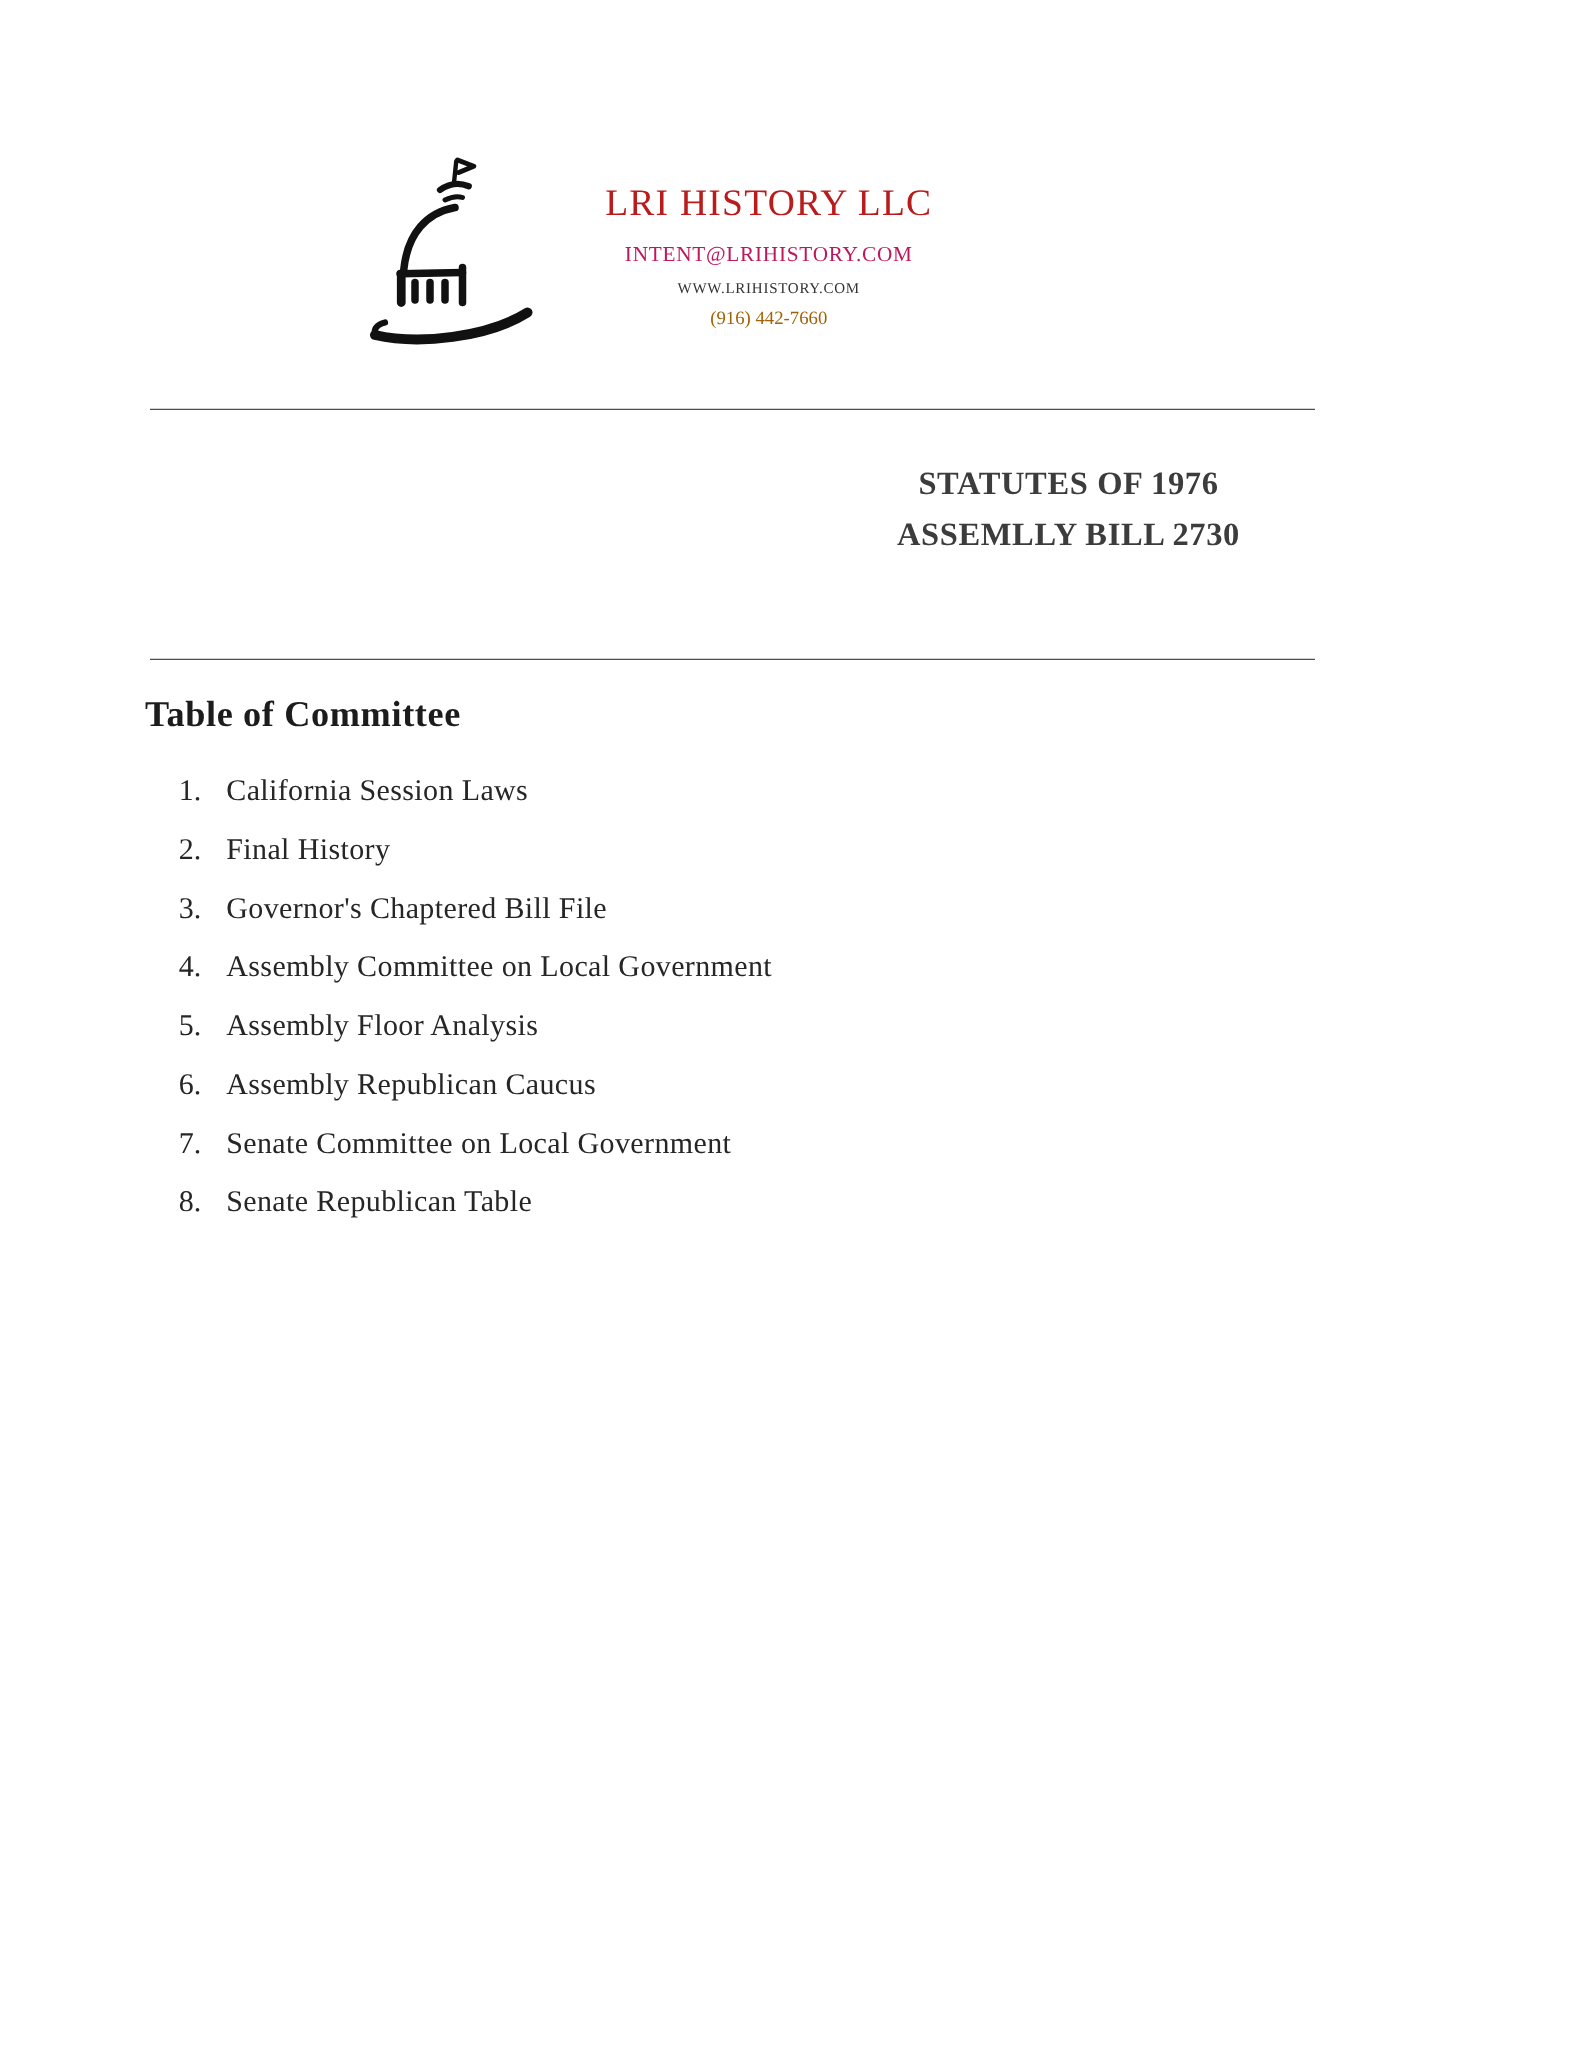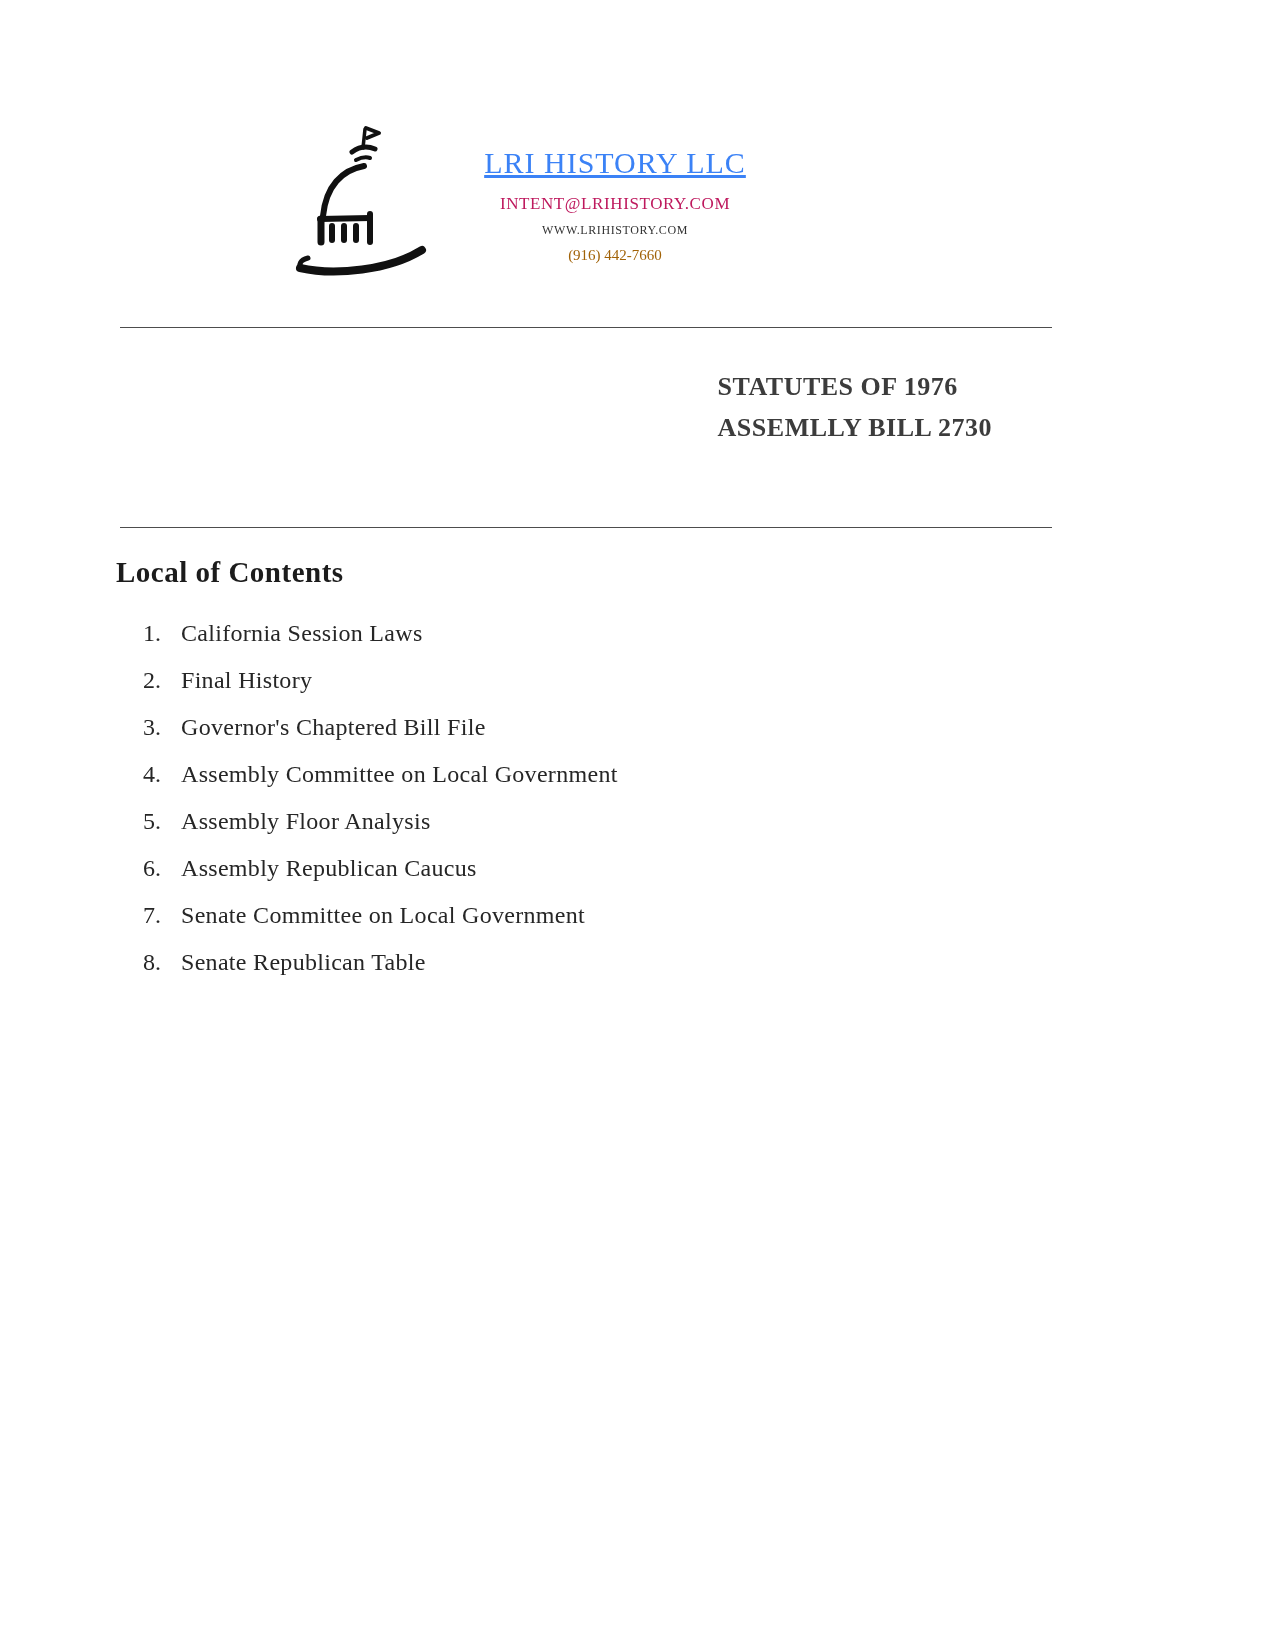--- a/index.html
+++ b/index.html
@@ -29,23 +29,22 @@
   .header-text {
     position: absolute;
     left: 450px;
     top: 146px;
     width: 330px;
     text-align: center;
   }
   .company-name {
     font-size: 30px;
     letter-spacing: 1px;
-    color: #3b82f6;
+    color: #b91c1c;
     white-space: nowrap;
-    text-decoration: underline;
   }
   .company-email {
     margin-top: 14px;
     font-size: 17px;
     letter-spacing: 0.6px;
     color: #be185d;
   }
   .company-website {
     margin-top: 9px;
     font-size: 12px;
@@ -69,21 +68,21 @@
     margin: 0;
   }
   .rule-1 { top: 327px; }
   .rule-2 { top: 527px; }
 
   
   .title-block {
     position: absolute;
     right: 284px;
     top: 366px;
-    text-align: left;
+    text-align: center;
     font-weight: bold;
     color: #3c3c3c;
     font-size: 26px;
     line-height: 41px;
     letter-spacing: 0.5px;
   }
   .title-line { white-space: pre; }
 
   
   .toc-heading {
@@ -155,21 +154,21 @@
 
 <hr class="rule rule-1">
 
 <div class="title-block">
   <div class="title-line">STATUTES OF 1976</div>
   <div class="title-line">ASSEMLLY BILL 2730</div>
 </div>
 
 <hr class="rule rule-2">
 
-<div class="toc-heading">Local of Contents</div>
+<div class="toc-heading">Table of Committee</div>
 
 <div class="toc-list">
   <div class="toc-item">
     <span class="toc-num">1.</span>
     <span class="toc-label">California Session Laws</span>
   </div>
   <div class="toc-item">
     <span class="toc-num">2.</span>
     <span class="toc-label">Final History</span>
   </div>

